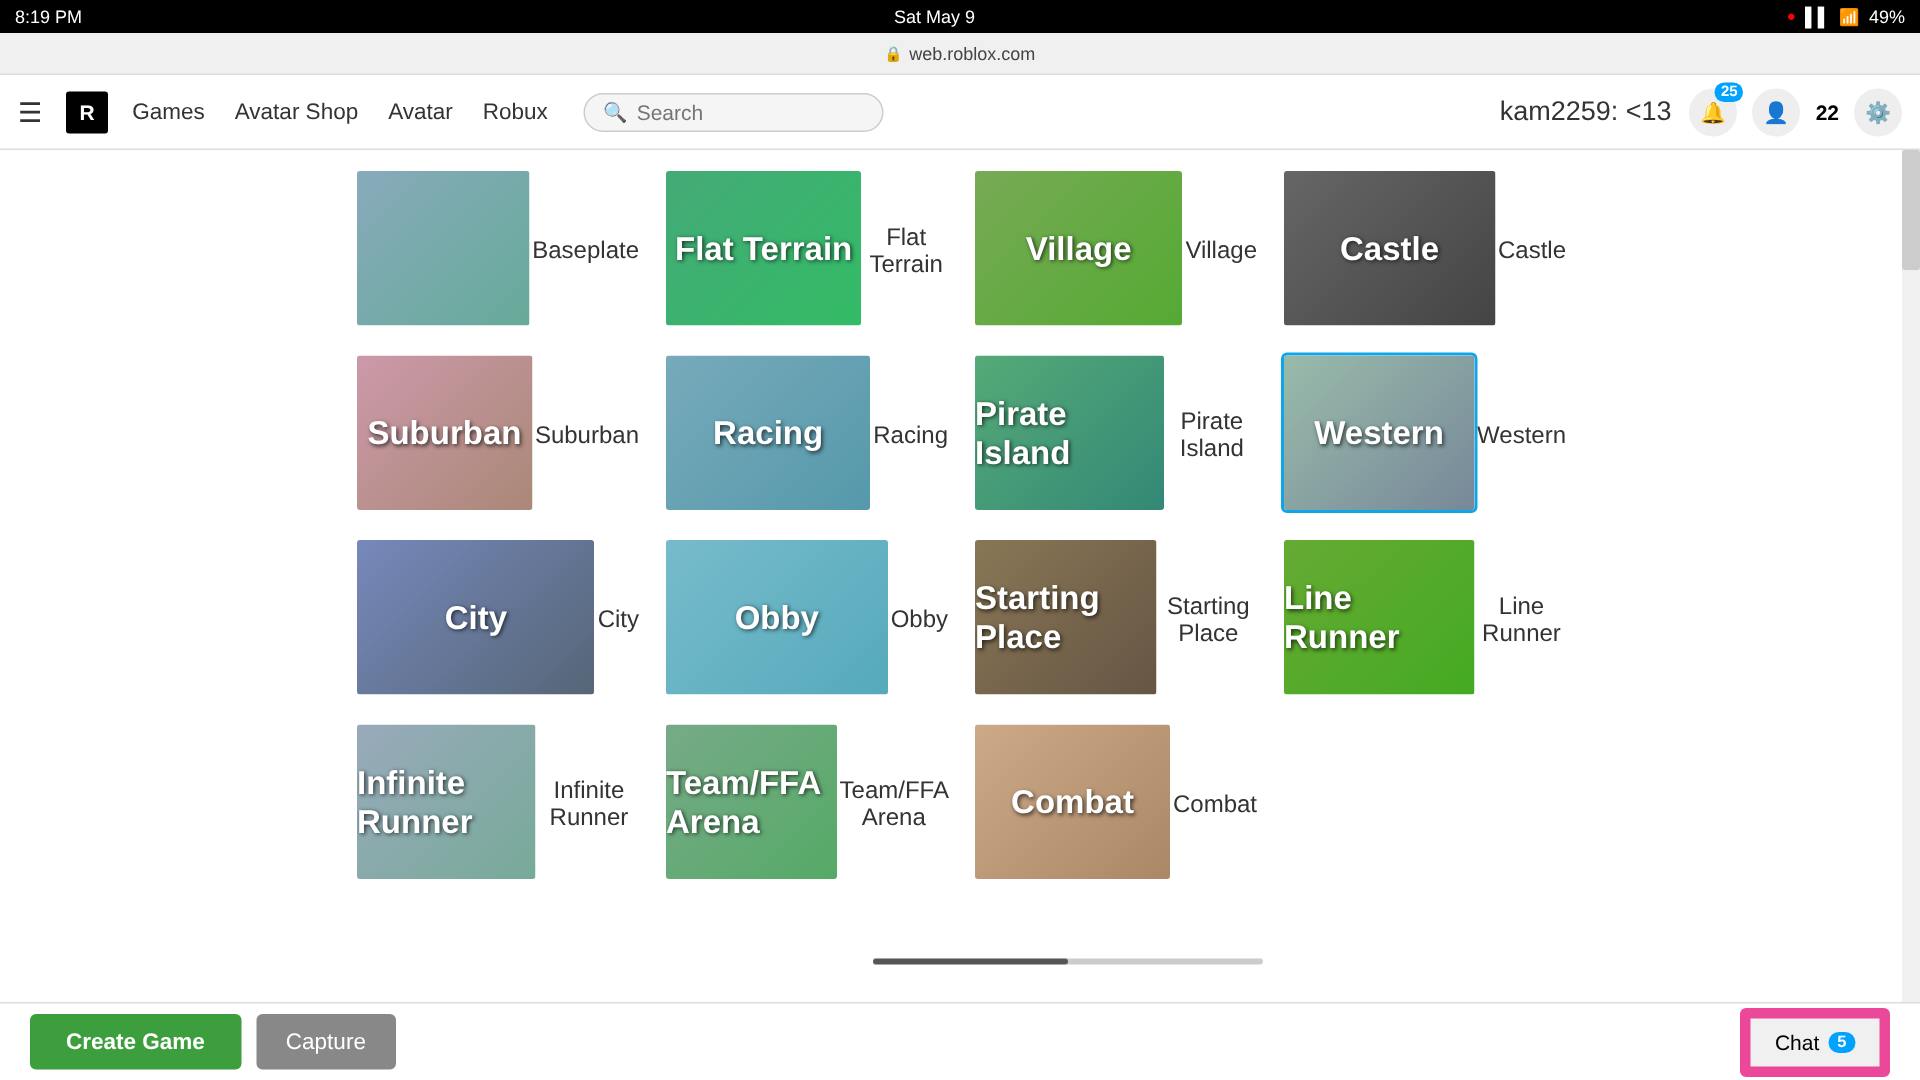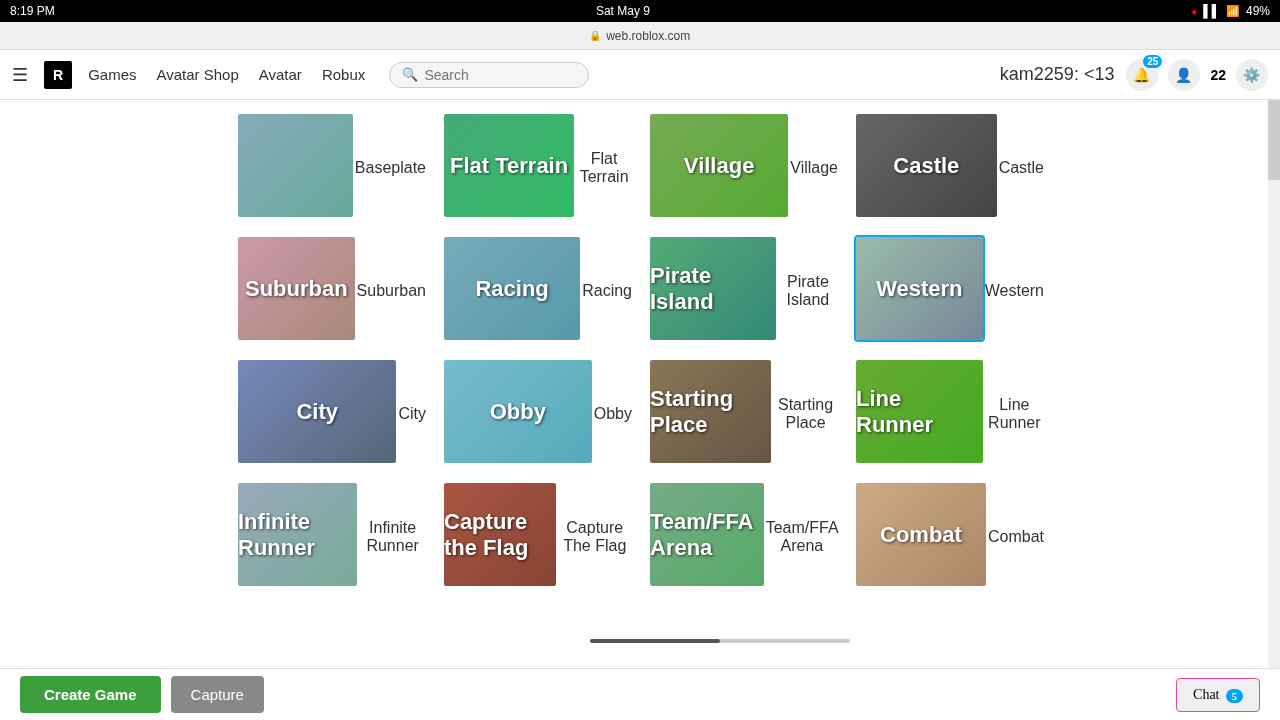--- a/index.html
+++ b/index.html
@@ -187,26 +187,26 @@
     .scroll-bar-thumb {
       position: absolute;
       left: 0; top: 0;
       width: 130px; height: 4px;
       background: #555;
       border-radius: 2px;
     }
     .chat-btn {
       margin-left: auto;
       background: #f0f0f0;
-      border: 1px solid #ec4899;
+      border: 7px solid #ec4899;
       border-radius: 4px;
       padding: 8px 16px;
       font-size: 14px;
       cursor: pointer;
-      display: flex; align-items: flex-end; gap: 6px; font-family: Liberation Serif, serif;
+      display: flex; align-items: center; gap: 6px;
     }
     .chat-badge {
       background: #00a2ff;
       color: #fff;
       border-radius: 10px;
       padding: 1px 6px;
       font-size: 11px;
       font-weight: bold;
     }
     .right-scrollbar {
@@ -346,26 +346,20 @@
         <div class="template-label">Line Runner</div>
       </div>
       <div class="template-item">
         <div class="template-thumb">
           <div class="template-thumb-inner bg-infinite-runner">Infinite Runner</div>
         </div>
         <div class="template-label">Infinite Runner</div>
       </div>
       <div class="template-item">
         <div class="template-thumb">
-          <div class="template-thumb-inner bg-capture-flag">Capture the Flag</div>
-        </div>
-        <div class="template-label">Capture The Flag</div>
-      </div>
-      <div class="template-item">
-        <div class="template-thumb">
           <div class="template-thumb-inner bg-team-ffa">Team/FFA Arena</div>
         </div>
         <div class="template-label">Team/FFA Arena</div>
       </div>
       <div class="template-item">
         <div class="template-thumb">
           <div class="template-thumb-inner bg-combat">Combat</div>
         </div>
         <div class="template-label">Combat</div>
       </div>

